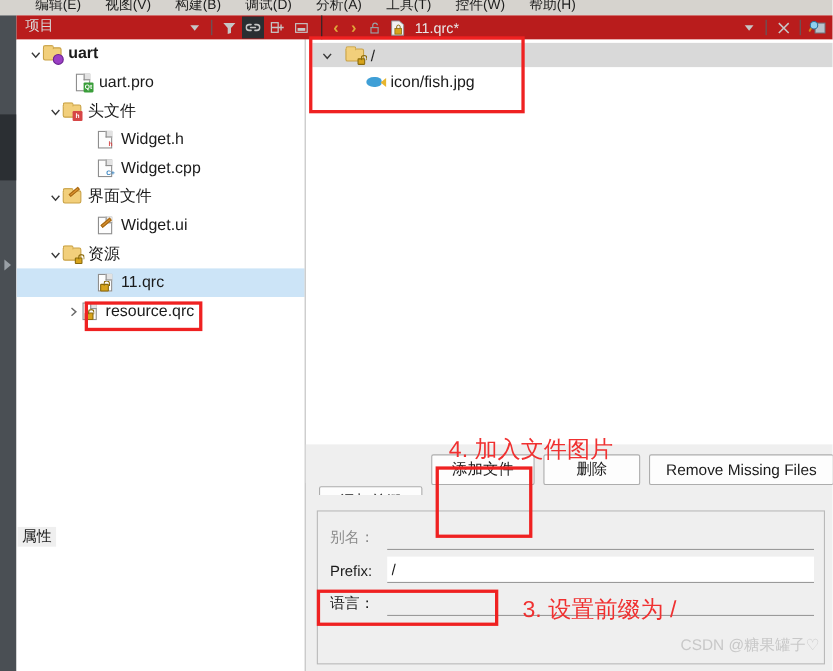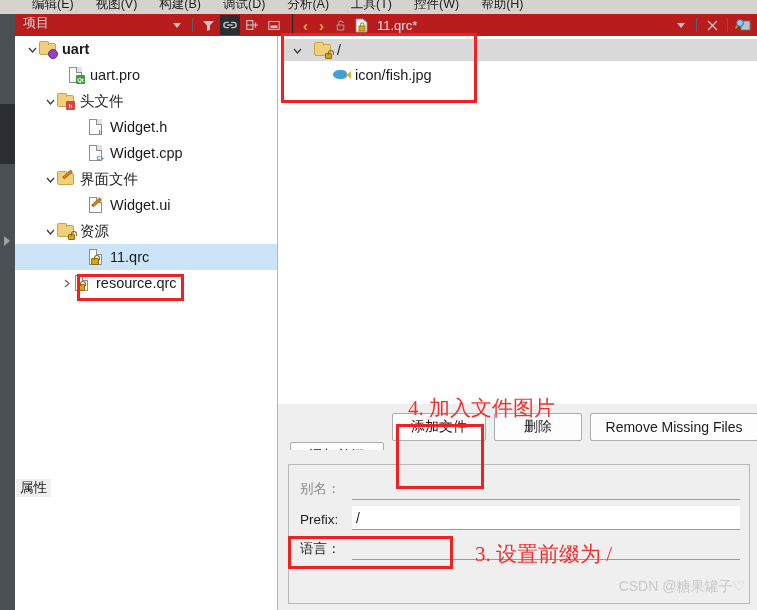--- a/index.html
+++ b/index.html
@@ -175,21 +175,21 @@
     outline: none;
   }
   .prop-input.white { background: #ffffff; }
 
   
   .red-box {
     position: absolute; border: 3px solid #ef2121; pointer-events: none;
   }
   .red-text {
     position: absolute; color: #f03030; font-size: 21px; white-space: nowrap;
-    font-family: Liberation Serif, serif;
+    font-family: Liberation Sans, sans-serif;
   }
 
   
   .watermark {
     position: absolute; right: 12px; top: 578px;
     font-size: 14px; color: #c8c8c8; white-space: nowrap;
   }
 
   
   .ic-folder {

